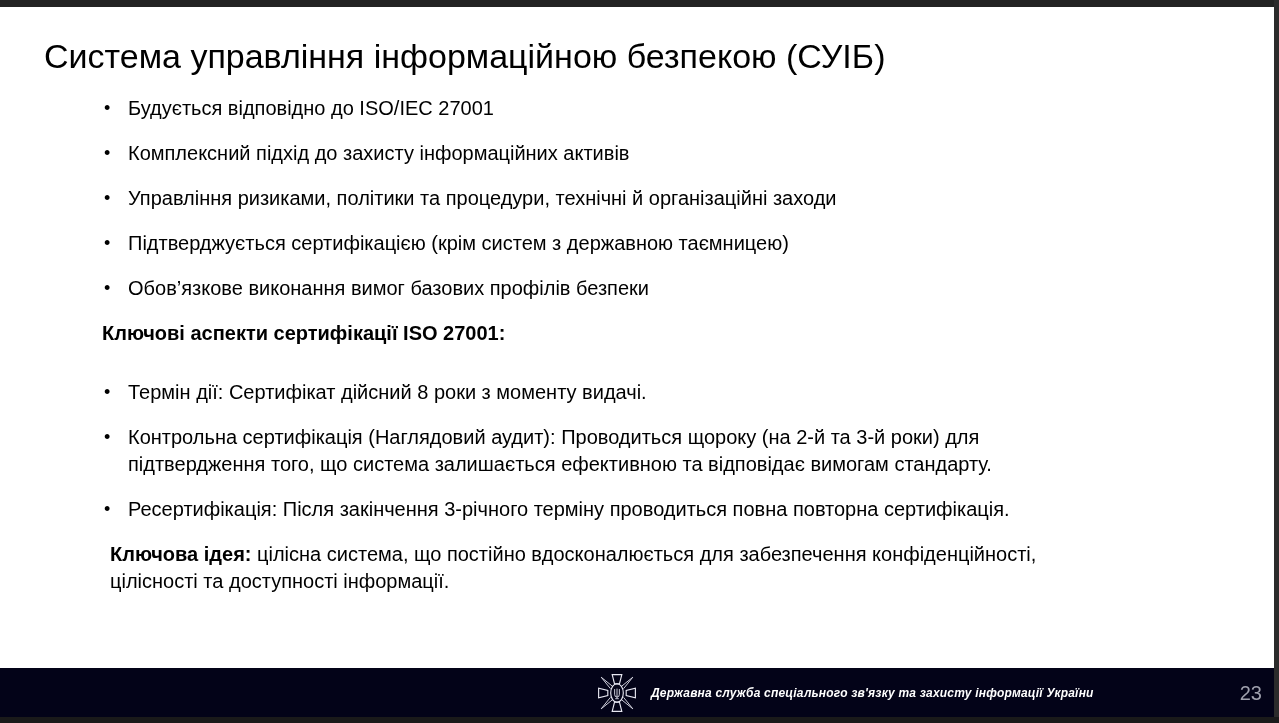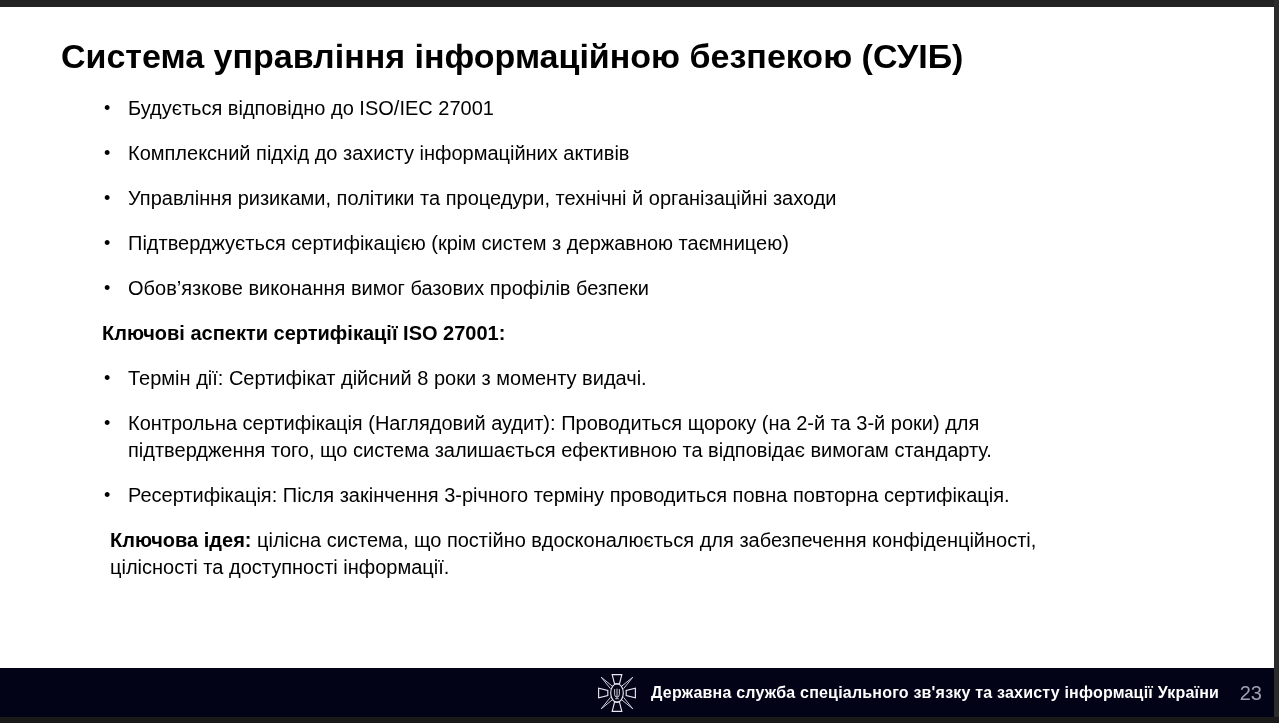--- a/index.html
+++ b/index.html
@@ -12,24 +12,24 @@
     font-family: "Liberation Sans", sans-serif;
     color: #000000;
   }
   
   .edge-top    { position: absolute; top: 0; left: 0; width: 100%; height: 7px; background: #232323; z-index: 5; }
   .edge-right  { position: absolute; top: 0; right: 0; width: 5px; height: 100%; background: #2b2b2b; z-index: 5; }
   .edge-bottom { position: absolute; bottom: 0; left: 0; width: 100%; height: 6px; background: #1a1a1a; z-index: 6; }
 
   .title {
     position: absolute;
-    left: 61px;
+    left: 44px;
     top: 14px;
     font-size: 34px;
-    font-weight: bold;
+    font-weight: normal;
     letter-spacing: 0;
     white-space: nowrap;
   }
 
   .content {
     position: absolute;
     left: 102px;
     top: 95px;
     width: 985px;
     font-size: 20px;
@@ -41,21 +41,21 @@
     margin-bottom: 18px;
   }
   .bullet-item .dot {
     position: absolute;
     left: 2px;
     top: 0;
     font-size: 18px;
   }
   .section-heading {
     font-weight: bold;
-    margin: 0 0 18px 0;
+    margin: 0 0 32px 0;
   }
   .key-idea {
     margin: 8px;
   }
   .key-idea .lead { font-weight: bold; }
 
   .footer {
     position: absolute;
     left: 0;
     bottom: 6px;
@@ -69,24 +69,25 @@
     left: 596px;
     top: 0;
     height: 100%;
     display: flex;
     align-items: center;
     gap: 13px;
   }
   .emblem { width: 42px; height: 44px; display: block; }
   .footer-org {
     color: #ffffff;
-    font-size: 16px;
+    font-size: 12px;
     font-weight: bold;
     white-space: nowrap;
     letter-spacing: 0.2px;
+    font-style: italic;
   }
   .page-num {
     position: absolute;
     right: 17px;
     top: 50%;
     transform: translateY(-50%);
     color: #9fa0ad;
     font-size: 20px;
   }
 </style>

